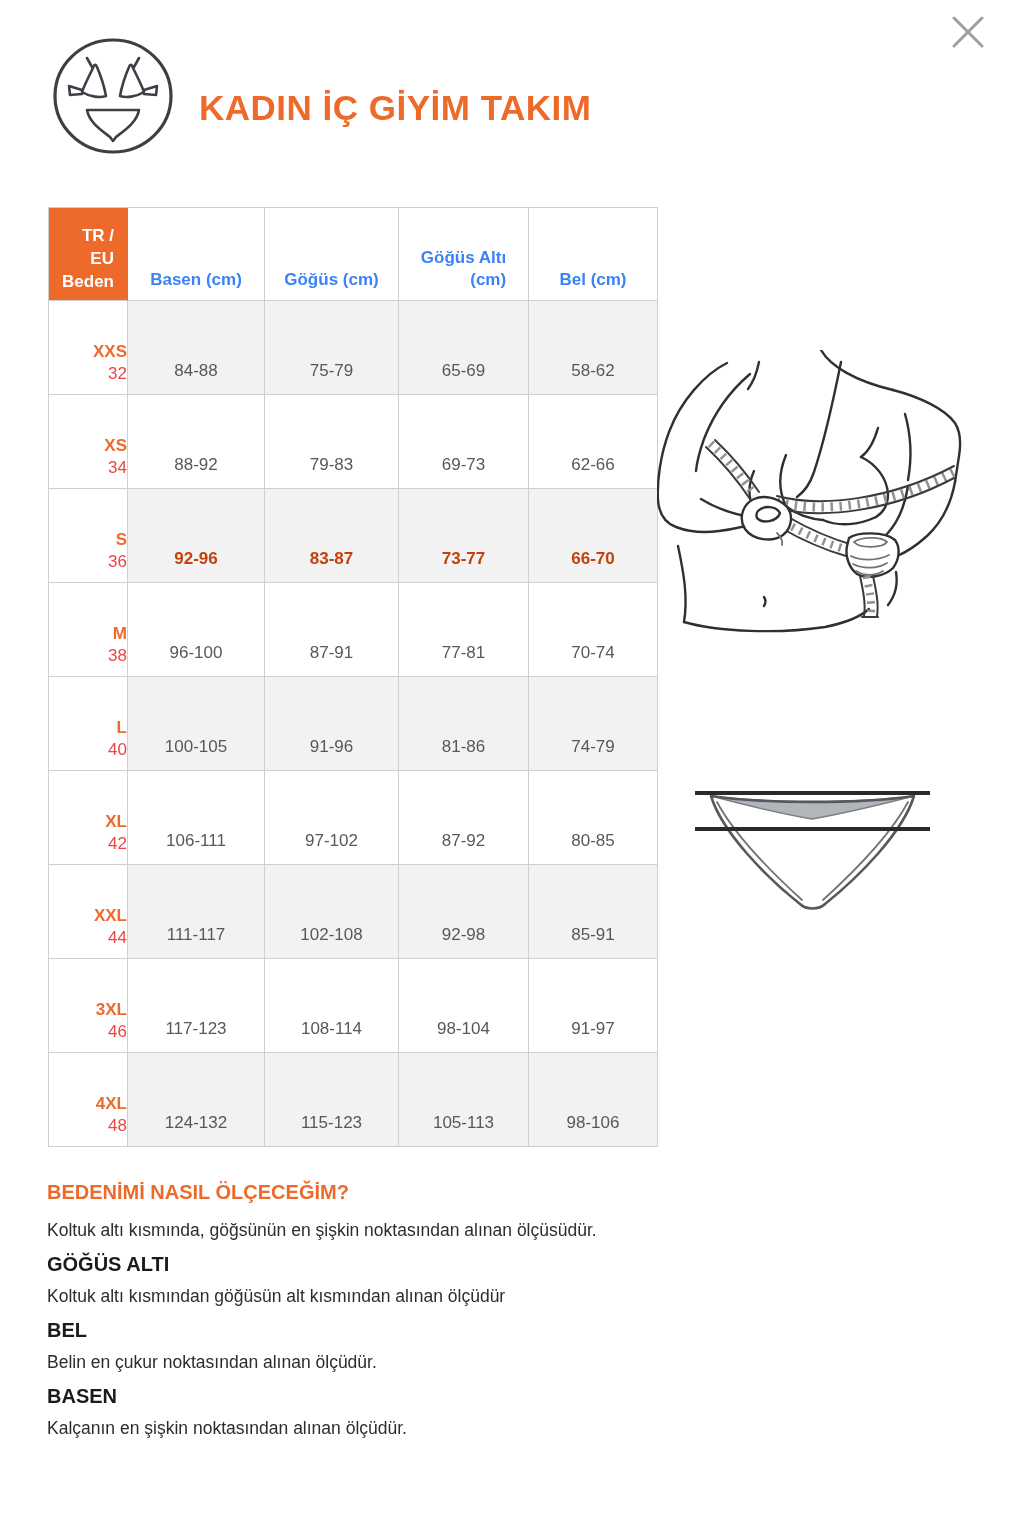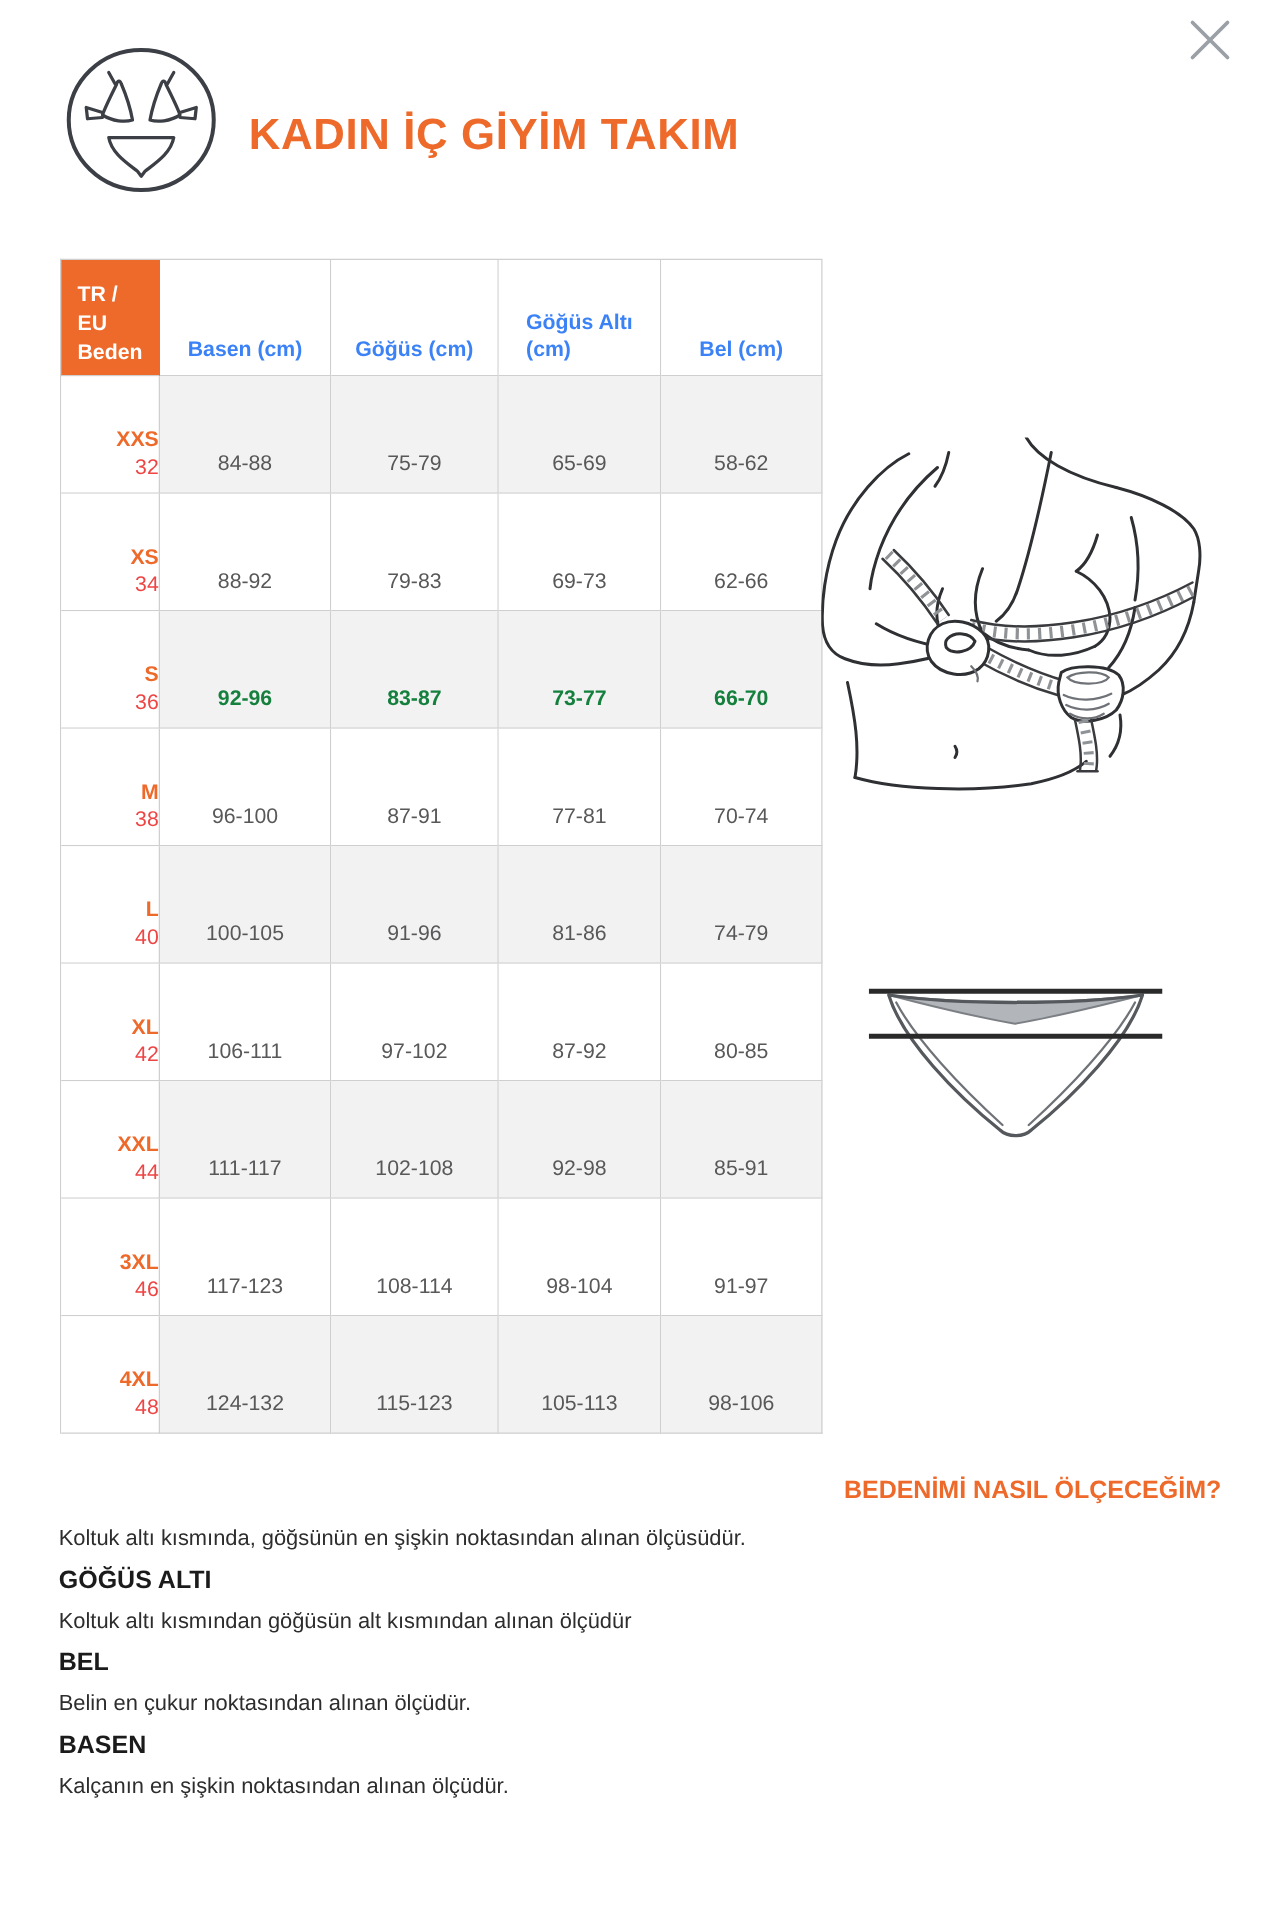--- a/index.html
+++ b/index.html
@@ -34,40 +34,40 @@
     border-left:1px solid var(--border);
     background:#fff;
   }
   .tr{display:contents;}
   .cell{
     border-right:1px solid var(--border);
     border-bottom:1px solid var(--border);
     display:flex;align-items:flex-end;justify-content:center;
     background:#fff;box-sizing:border-box;
   }
-  .pre{white-space:pre-line;text-align:left;}
+  .pre{white-space:pre-line;text-align:right;}
   .head{
     font-weight:bold;color:#3b82f6;font-size:17px;line-height:22px;
     padding-bottom:9px;text-align:center;
   }
   .head-size{
     background:var(--accent);color:#fff;font-weight:bold;font-size:17px;
     line-height:23px;padding-bottom:7px;text-align:center;
     border-right:1px solid var(--accent);border-bottom:1px solid var(--border);
   }
   .label-cell{flex-direction:column;justify-content:flex-end;padding-bottom:9px;line-height:22px;}
   .size-name{color:var(--accent);font-weight:bold;font-size:17px;}
   .size-eu{color:#ef4444;font-size:17px;}
   .val{color:var(--muted);font-size:17px;padding-bottom:13px;}
   .shaded{background:var(--shade);}
-  .emph{font-weight:bold;color:#15803d;}
+  .emph{font-weight:bold;color:#c2410c;}
   
   .guide{position:absolute;left:47px;top:1180px;width:930px;}
   .guide-heading{
-    color:var(--accent);font-size:20px;font-weight:bold;margin:0 0 14px;line-height:24px;text-align:right;
+    color:var(--accent);font-size:20px;font-weight:bold;margin:0 0 14px;line-height:24px;
   }
   .term{font-size:20px;font-weight:bold;color:#1b1b1b;margin:10px 0 8px;line-height:24px;}
   .def{font-size:17.5px;color:#2d2d2d;margin:0 0 2px;line-height:24px;}
   
   .illus-measure{position:absolute;left:657px;top:350px;}
   .illus-panty{position:absolute;left:695px;top:772px;}
   svg .ln{fill:none;stroke:#2f3033;stroke-width:2.4;stroke-linecap:round;stroke-linejoin:round;}
   svg .thin{fill:none;stroke:#6f7378;stroke-width:1.8;stroke-linecap:round;}
   svg .tape{fill:none;stroke:#3a3b3e;stroke-width:2;stroke-linecap:round;}
   svg .ticks{fill:none;stroke:#909396;stroke-width:9;stroke-dasharray:2.5 6.5;}

